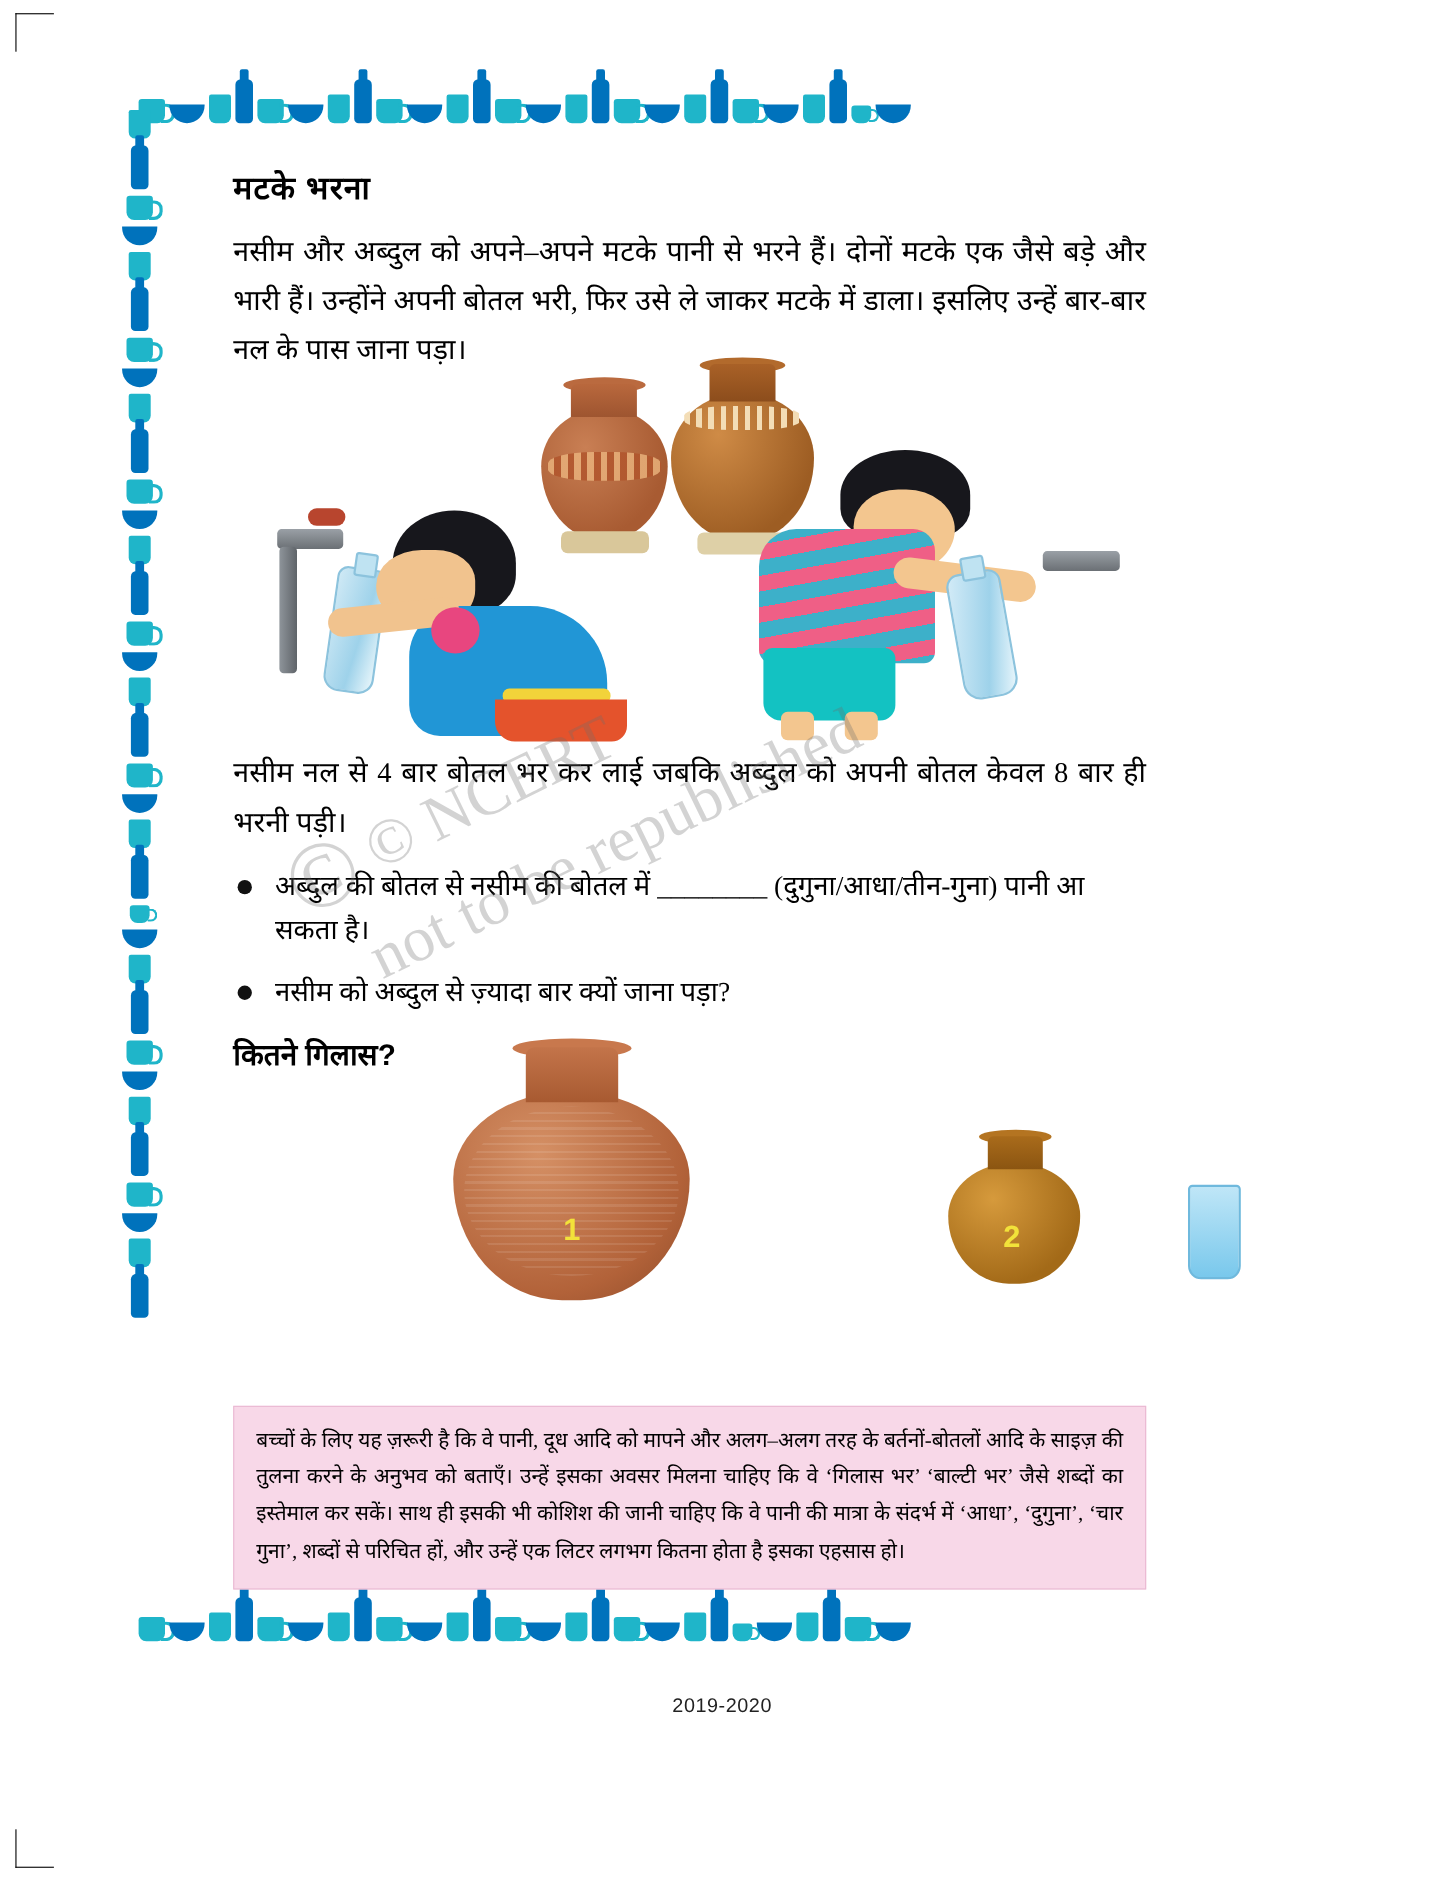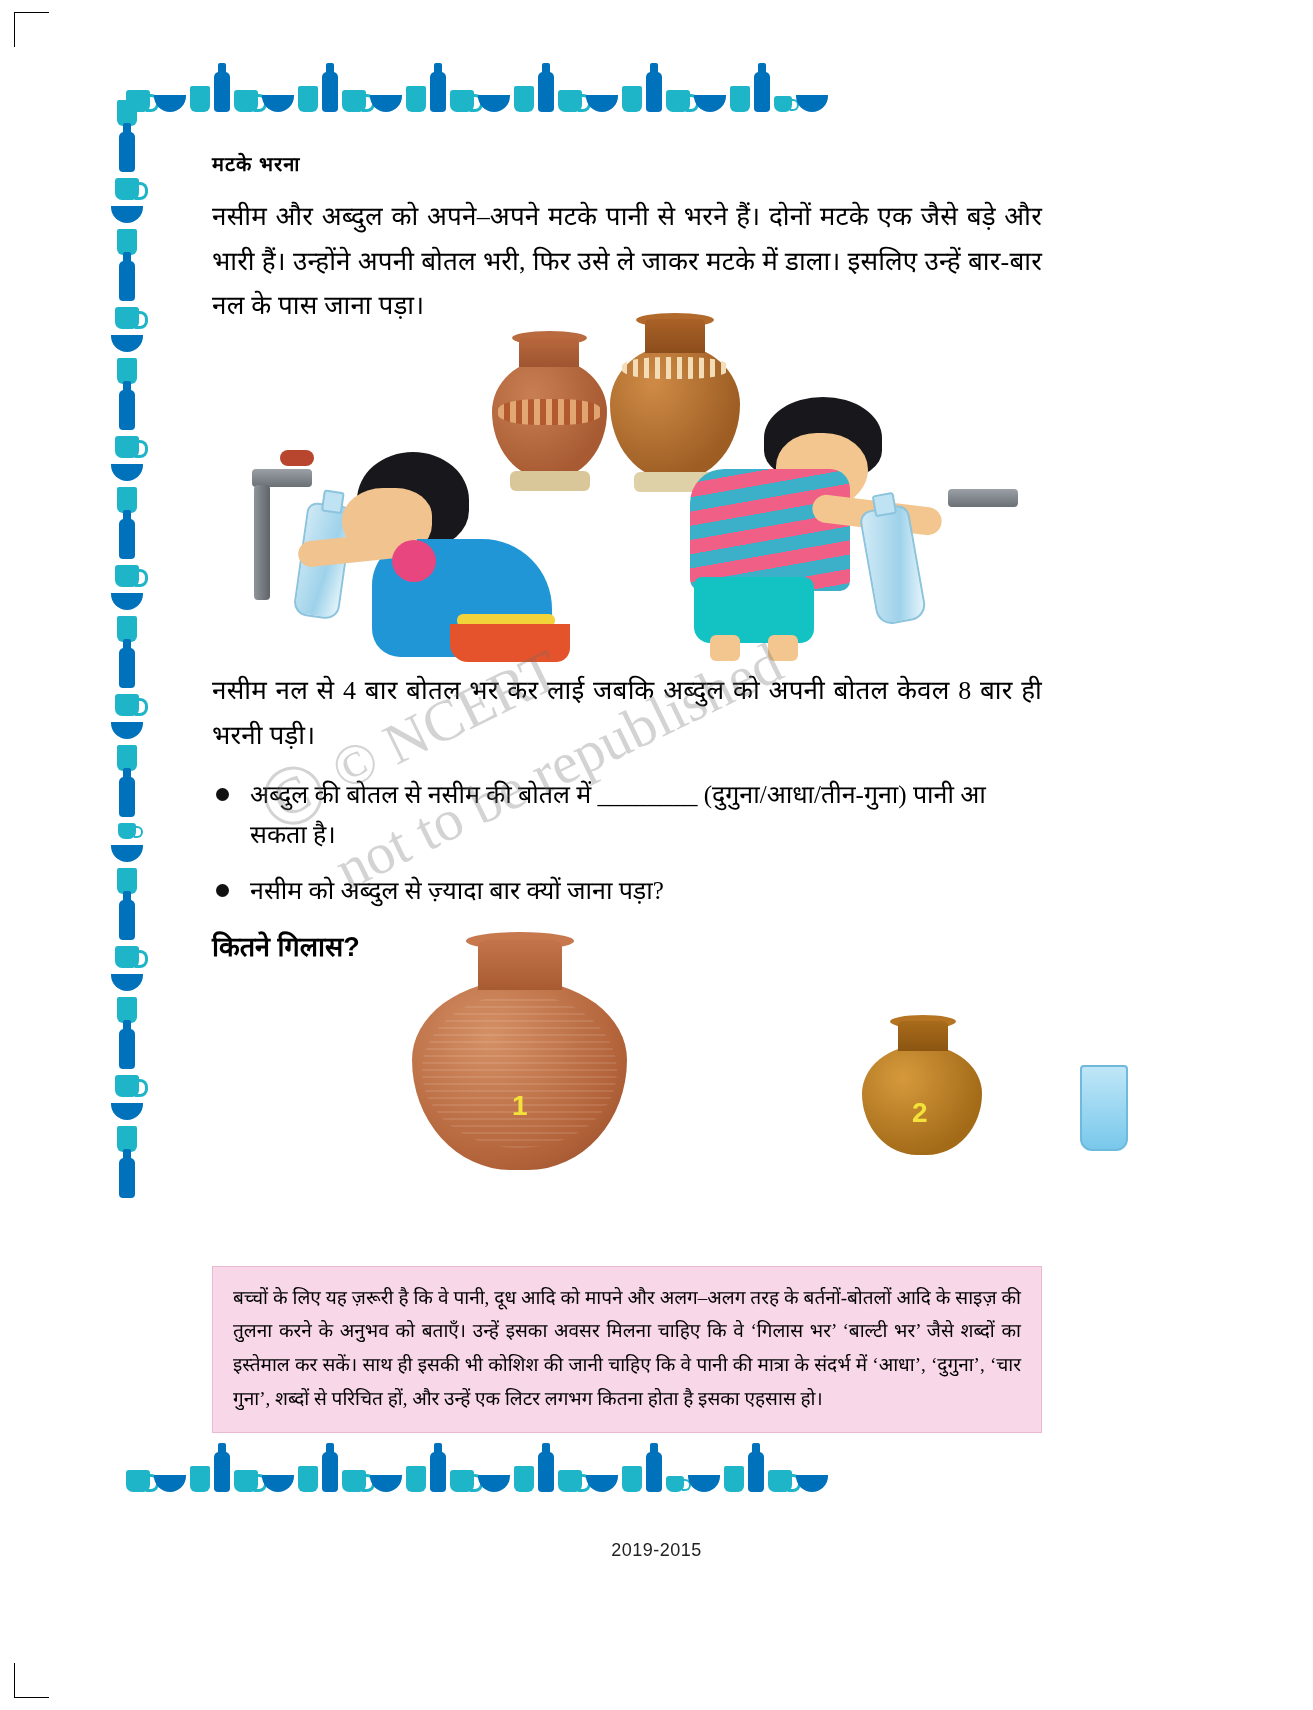--- a/index.html
+++ b/index.html
@@ -88,21 +88,21 @@
   .content {
     position: absolute;
     left: 212px;
     top: 150px;
     width: 830px;
   }
 
   h2.heading {
     font-family: "Liberation Sans", sans-serif;
     font-weight: bold;
-    font-size: 20px;
+    font-size: 29px;
     margin: 0 0 18px 0;
     letter-spacing: 1px;
   }
   h2.heading2 {
     font-family: "Liberation Sans", sans-serif;
     font-weight: bold;
     font-size: 27px;
     margin: 8px 0 4px 0;
   }
   p.para {
@@ -608,15 +608,15 @@
       <p>बच्चों के लिए यह ज़रूरी है कि वे पानी, दूध आदि को मापने और अलग–अलग तरह के बर्तनों-बोतलों आदि के साइज़ की तुलना करने के अनुभव को बताएँ। उन्हें इसका अवसर मिलना चाहिए कि वे ‘गिलास भर’ ‘बाल्टी भर’ जैसे शब्दों का इस्तेमाल कर सकें। साथ ही इसकी भी कोशिश की जानी चाहिए कि वे पानी की मात्रा के संदर्भ में ‘आधा’, ‘दुगुना’, ‘चार गुना’, शब्दों से परिचित हों, और उन्हें एक लिटर लगभग कितना होता है इसका एहसास हो।</p>
     </div>
   </div>
 
   <div class="watermark">
     <div><span class="c">©</span> <span>© NCERT</span></div>
     <div style="margin-left:40px">not to be republished</div>
   </div>
 
 
-  <div class="year">2019-2015</div>
+  <div class="year">2019-2020</div>
 
 </div>
 
 </body></html>

